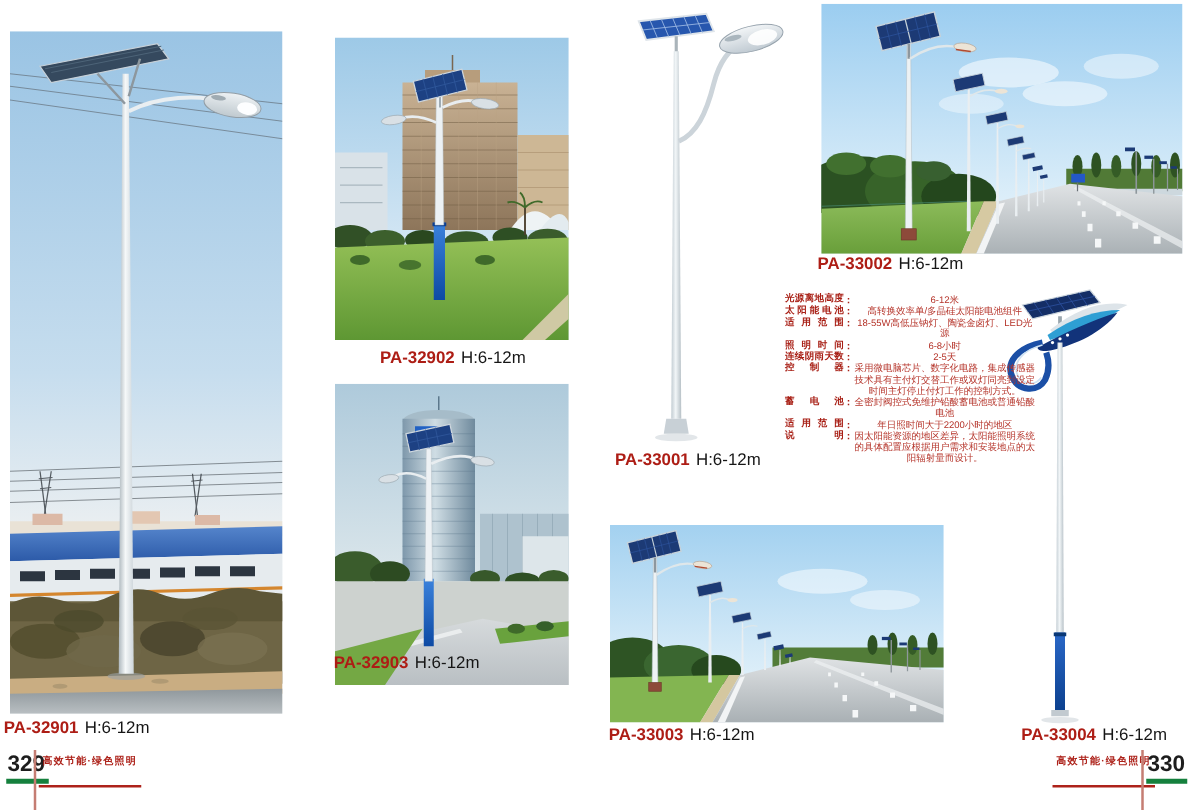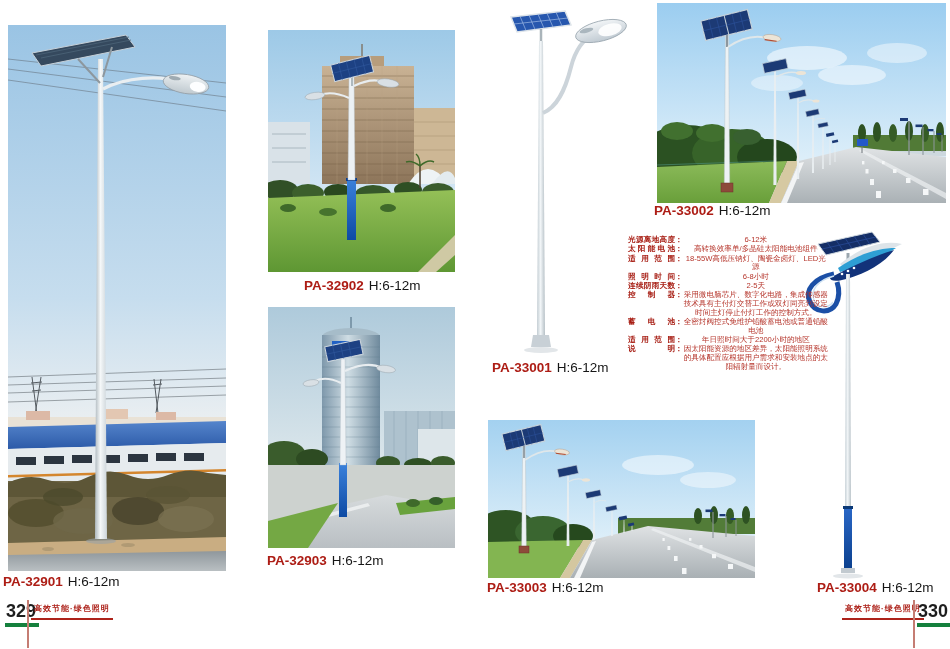--- a/index.html
+++ b/index.html
@@ -12,21 +12,21 @@
   .caption .h{font-weight:400;color:#161616;margin-left:5px;}
   .specs{position:absolute;left:628px;top:236px;width:200px;}
   .spec-row{display:flex;align-items:flex-start;font-size:7.6px;line-height:8.7px;margin-bottom:.6px;}
   .spec-label{display:inline-block;width:47px;text-align:justify;text-align-last:justify;
               font-weight:bold;color:#a81f15;flex:none;font-family:Liberation Mono, monospace;}
   .spec-colon{font-weight:bold;color:#a81f15;flex:none;margin-right:1px;}
   .spec-value{flex:1;color:#b5342a;text-align:center;}
   .footer-num{position:absolute;font-size:18px;font-weight:bold;color:#1d1d1d;
               border-bottom:4px solid #15803d;padding:0 3px 1px 1px;}
   .footer-slogan{position:absolute;font-size:8px;font-weight:bold;color:#ad221a;
-                 letter-spacing:1px;border-bottom:2px solid #ad221a;padding:0 3px 4px 3px;}
+                 letter-spacing:1px;border-bottom:2px solid #ad221a;padding:0 3px 14px 3px;}
   .footer-divider{position:absolute;width:2px;background:#c57d73;}
 </style>
 </head>
 <body>
 
 <div class="page">
 
   <figure class="photo" style="left:8px;top:25px;">
     <svg width="218" height="546" viewBox="0 0 218 546">
       <defs>
@@ -535,21 +535,21 @@
       <ellipse cx="58" cy="348" rx="15" ry="2.5" fill="#e2e6e9"></ellipse>
     </svg>
   </figure>
 
   <div class="caption" style="left:3px;top:574px;">
     <span class="code">PA-32901</span><span class="h">H:6-12m</span>
   </div>
   <div class="caption" style="left:267px;top:278px;padding-left:37px;">
     <span class="code">PA-32902</span><span class="h">H:6-12m</span>
   </div>
-  <div class="caption" style="left:267px;top:553px;">
+  <div class="caption" style="left:267px;top:522px;">
     <span class="code">PA-32903</span><span class="h">H:6-12m</span>
   </div>
   <div class="caption" style="left:492px;top:360px;">
     <span class="code">PA-33001</span><span class="h">H:6-12m</span>
   </div>
   <div class="caption" style="left:654px;top:203px;">
     <span class="code">PA-33002</span><span class="h">H:6-12m</span>
   </div>
   <div class="caption" style="left:487px;top:580px;">
     <span class="code">PA-33003</span><span class="h">H:6-12m</span>

